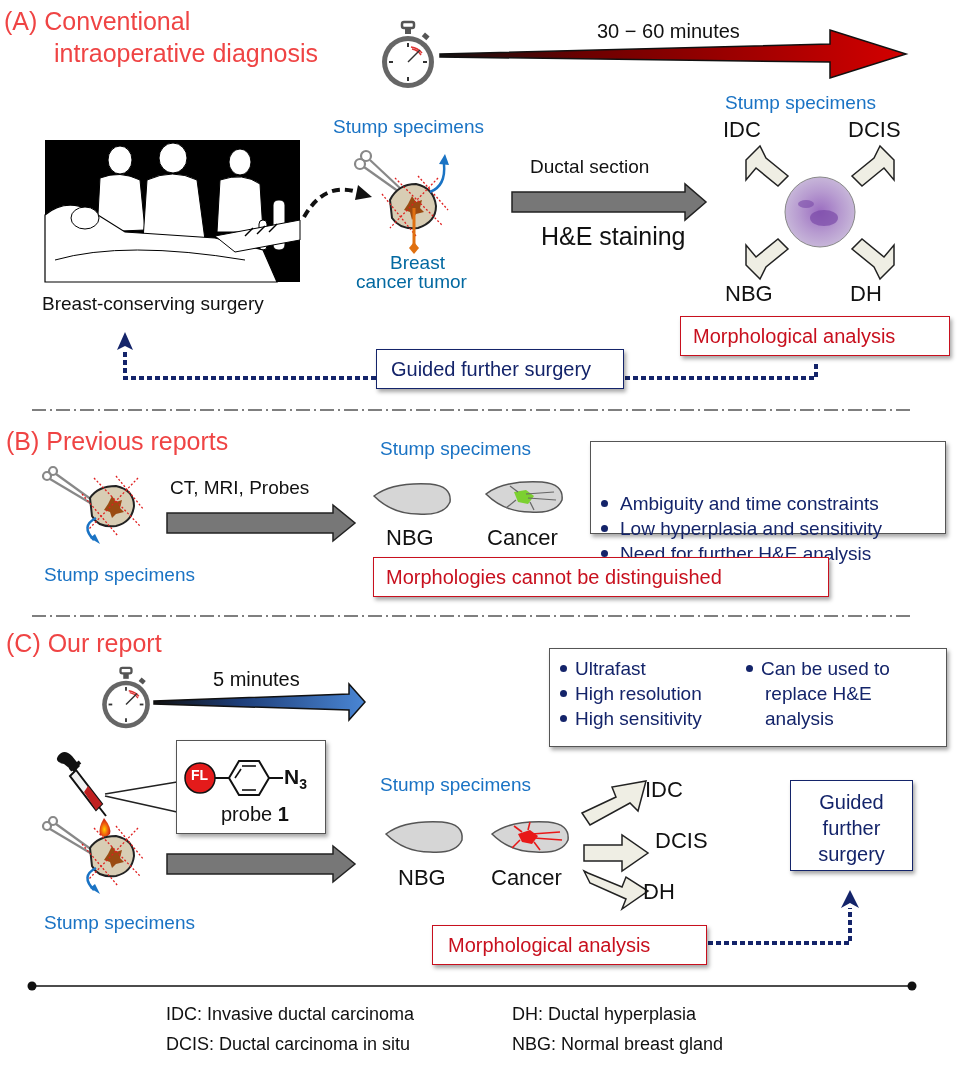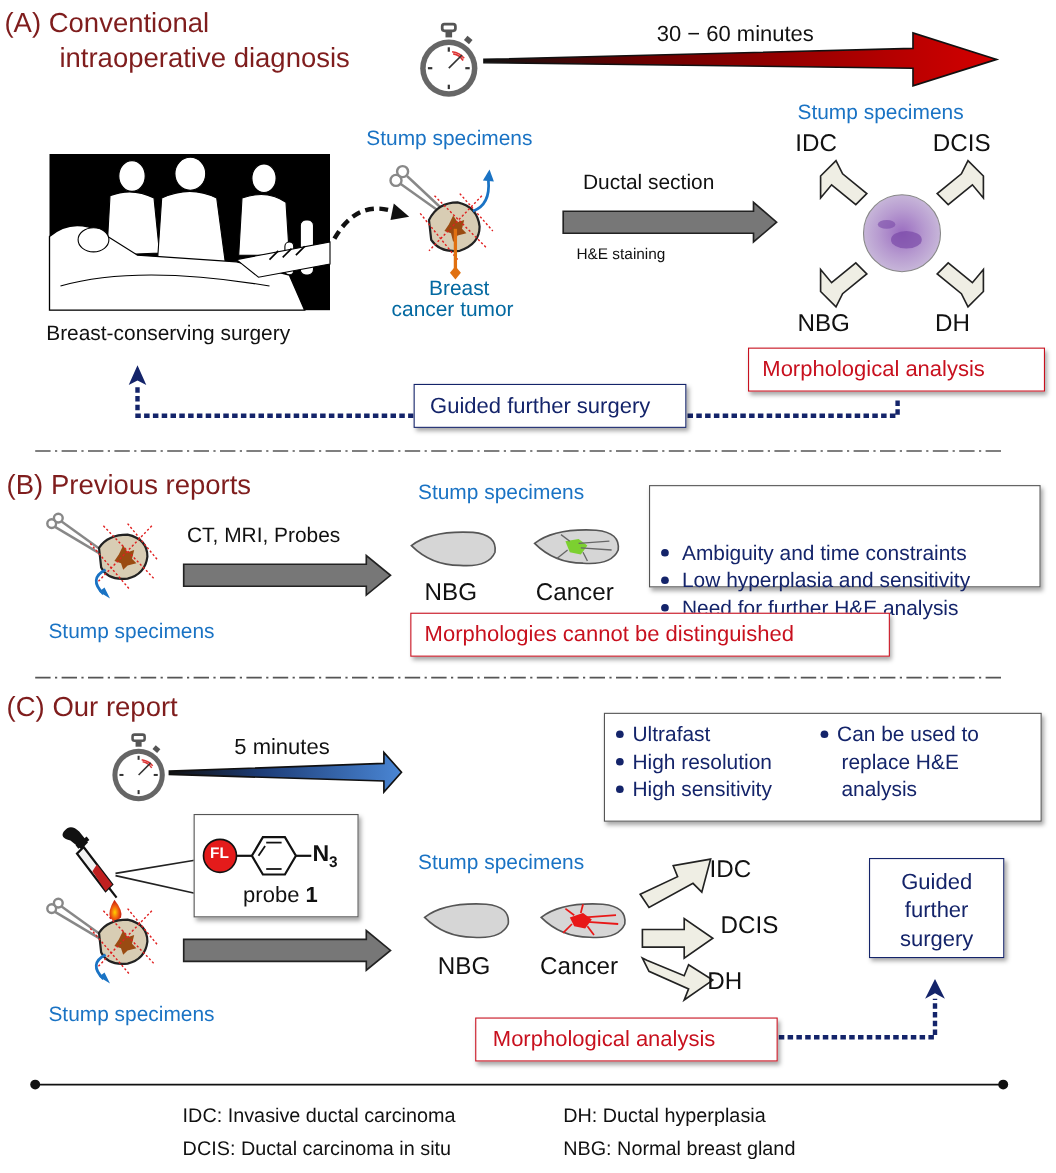--- a/index.html
+++ b/index.html
@@ -1,19 +1,19 @@
 <!DOCTYPE html>
 <html><head>
 <meta charset="utf-8">
 <style>
   html, body { margin: 0; padding: 0; background: #ffffff; }
   body { width: 960px; height: 1066px; position: relative; overflow: hidden;
          font-family: "Liberation Sans", sans-serif; color: #111; }
   .t { position: absolute; white-space: nowrap; line-height: 1.1; }
-  .sec-title { font-size: 25px; color: #7f1d1d; }
+  .sec-title { font-size: 25px; color: #ef4444; }
   .lbl { font-size: 20px; color: #111; }
   .blue { color: #1a73c4; }
   .orange { color: #0369a1; }
   .red { color: #c8101e; }
   .navy { color: #14246a; }
   .box { position: absolute; background: #fff; box-shadow: 2px 3px 4px rgba(0,0,0,0.35); }
   .box-red { border: 1.5px solid #c8101e; }
   .box-navy { border: 1.5px solid #14246a; }
   .box-gray { border: 1.5px solid #555; }
   .bullets { position: absolute; font-size: 19px; color: #14246a; line-height: 25px; }
@@ -127,21 +127,21 @@
   <polygon points="64,92 69,98 64,104 59,98" fill="#e07010"></polygon>
 </svg>
 <div class="t blue" style="left:333px;top:117px;font-size:19px;">Stump specimens</div>
 <div class="t orange" style="left:390px;top:253px;font-size:19px;">Breast</div>
 <div class="t orange" style="left:356px;top:272px;font-size:19px;">cancer tumor</div>
 
 <div class="t" style="left:530px;top:157px;font-size:19px;">Ductal section</div>
 <svg style="left:510px;top:182px;" width="200" height="40" viewBox="0 0 200 40">
   <polygon points="2,10 175,10 175,2 196,20 175,38 175,30 2,30" fill="#777" stroke="#222" stroke-width="1.5"></polygon>
 </svg>
-<div class="t" style="left:524px;top:223px;font-size:14px;">H&amp;E staining</div>
+<div class="t" style="left:541px;top:223px;font-size:25px;">H&amp;E staining</div>
 
 <div class="t blue" style="left:725px;top:93px;font-size:19px;">Stump specimens</div>
 <div class="t" style="left:723px;top:118px;font-size:22px;">IDC</div>
 <div class="t" style="left:848px;top:118px;font-size:22px;">DCIS</div>
 <div class="t" style="left:725px;top:282px;font-size:22px;">NBG</div>
 <div class="t" style="left:850px;top:282px;font-size:22px;">DH</div>
 <svg style="left:740px;top:140px;" width="160" height="145" viewBox="0 0 160 145">
   <g fill="#efeee4" stroke="#222" stroke-width="1.5">
     <polygon points="6,20 20,6 26,18 48,36 38,46 16,28 6,40" transform="translate(0,0)"></polygon>
     <polygon points="154,20 140,6 134,18 112,36 122,46 144,28 154,40"></polygon>
@@ -215,21 +215,21 @@
 <div class="t" style="left:487px;top:526px;font-size:22px;">Cancer</div>
 
 <div class="box box-gray" style="left:590px;top:441px;width:354px;height:91px;">
   <div class="bullets" style="left:6px;top:7px;margin-top:42px;">
     <div><span class="dot"></span><span>Ambiguity and time constraints</span></div>
     <div><span class="dot"></span><span>Low hyperplasia and sensitivity</span></div>
     <div><span class="dot"></span><span>Need for further H&amp;E analysis</span></div>
   </div>
 </div>
 
-<div class="box box-red" style="left:373px;top:557px;width:434px;height:38px;">
+<div class="box box-red" style="left:373px;top:557px;width:434px;height:38px;padding-left:20px;">
   <div class="t red" style="left:12px;top:8px;font-size:20px;">Morphologies cannot be distinguished</div>
 </div>
 
 <svg style="left:32px;top:614px;" width="880" height="4">
     <line x1="0" y1="2" x2="880" y2="2" stroke="#555" stroke-width="1.5" stroke-dasharray="14 4 2 4"></line>
   </svg>
 
 <div class="t sec-title" style="left:6px;top:630px;">(C) Our report</div>
 
 <svg style="left:98px;top:666px;" width="56" height="66" viewBox="0 0 60 72">

